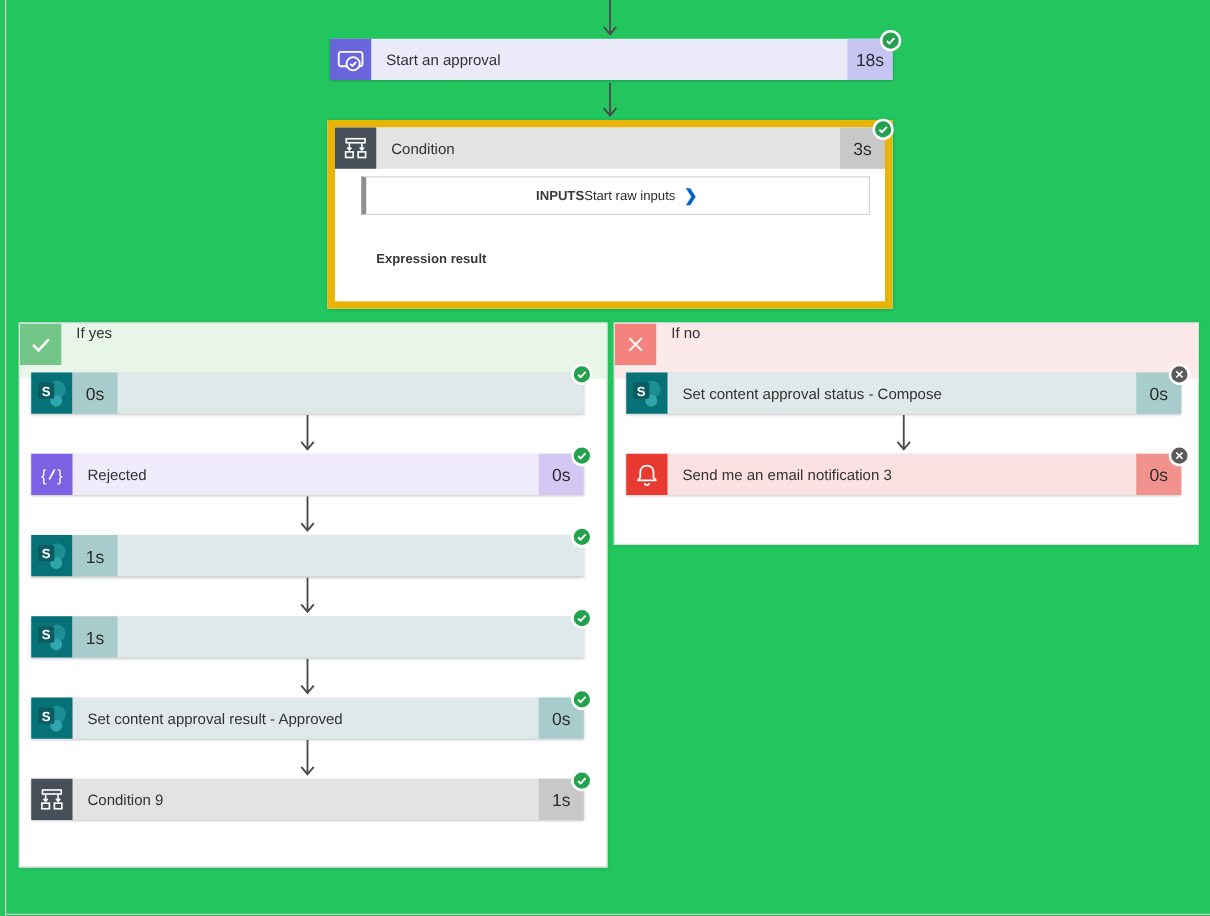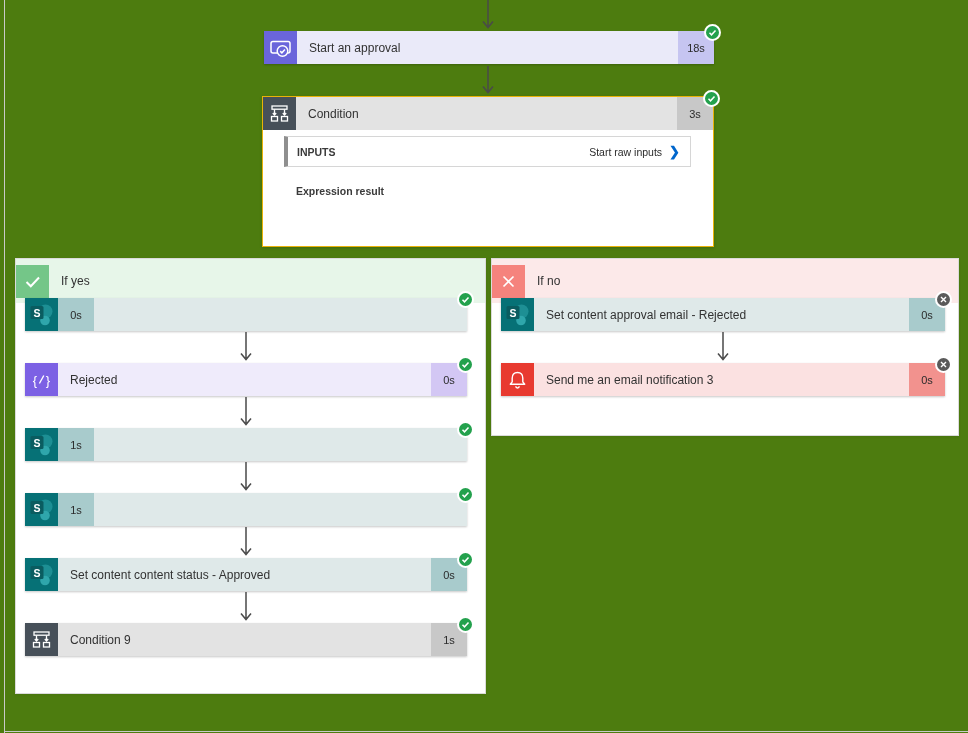--- a/index.html
+++ b/index.html
@@ -1,26 +1,26 @@
 <!DOCTYPE html>
 <html><head>
 <meta charset="utf-8">
 <style>
   html,body{margin:0;padding:0;background:#fff;}
-  #canvas{position:relative;width:968px;height:733px;background:#4d7c0f;overflow:hidden;
+  #canvas{position:relative;width:968px;height:733px;background:#22c55e;overflow:hidden;
           font-family:"Liberation Sans",sans-serif;color:#323232;}
   .vline{position:absolute;left:4px;top:0;width:1px;height:733px;background:#c9c9c9;}
   .hline{position:absolute;left:5px;top:731px;width:963px;height:1px;background:#c9c9c9;}
 
   
   .row33{display:flex;align-items:stretch;height:33px;}
   .aicon{flex:0 0 33px;width:33px;display:flex;align-items:center;justify-content:center;}
   .atitle{flex:1;display:flex;align-items:center;padding-left:12px;font-size:12px;color:#323232;
           white-space:nowrap;overflow:hidden;}
-  .adur{flex:0 0 36px;display:flex;align-items:center;justify-content:center;font-size:11px;color:#2b2b2b;}
+  .adur{flex:0 0 36px;display:flex;align-items:center;justify-content:center;font-size:14px;color:#2b2b2b;}
 
   .action{position:absolute;height:33px;box-shadow:0 1px 2px rgba(0,0,0,.22);cursor:pointer;}
 
   
   .th-appr{background:#EAEAF9;} .th-appr .aicon{background:#6A65DB;} .th-appr .adur{background:#C6C5F1;}
   .th-cond{background:#E3E3E3;} .th-cond .aicon{background:#475059;} .th-cond .adur{background:#C8C8C8;}
   .th-sp{background:#DFE9E9;}   .th-sp .aicon{background:#067176;}   .th-sp .adur{background:#A8CBCC;}
   .th-comp{background:#EFEBFB;} .th-comp .aicon{background:#7C61E4;} .th-comp .adur{background:#D3C7F4;}
   .th-bell{background:#FBE1E1;} .th-bell .aicon{background:#E83A30;} .th-bell .adur{background:#F2928E;}
 
@@ -28,37 +28,37 @@
   .badge{position:absolute;top:-7px;right:-7px;width:13px;height:13px;border-radius:50%;
          border:2px solid #fff;display:flex;align-items:center;justify-content:center;z-index:3;}
   .badge.ok{background:#23A14D;}
   .badge.skip{background:#5A5A5A;}
 
   
   .arrow{position:absolute;width:14px;pointer-events:none;}
 
   
   .cond-card{position:absolute;left:262px;top:96px;width:452px;height:151px;background:#fff;
-             border:1px solid #eab308;box-shadow:0 1px 3px rgba(0,0,0,.15);box-sizing:border-box;}
+             border:6px solid #eab308;box-shadow:0 1px 3px rgba(0,0,0,.15);box-sizing:border-box;}
   .cond-card .row33{width:100%;}
   .inputs-box{position:absolute;left:21px;top:39px;width:407px;height:31px;box-sizing:border-box;
               background:#fff;border:1px solid #D6D6D6;border-left:4px solid #8F8F8F;
-              display:flex;align-items:center;justify-content:space-between;padding:0 10px 0 9px;}
+              display:flex;align-items:center;justify-content:center;padding:0 10px 0 9px;}
   .inputs-label{font-size:10.5px;font-weight:bold;color:#3A3A3A;}
   .raw-link{display:flex;align-items:center;font-size:10.5px;color:#2b2b2b;cursor:pointer;}
   .raw-link .chev{color:#0066CC;font-size:13px;font-weight:bold;margin-left:7px;line-height:1;}
-  .expr-label{position:absolute;left:33px;top:88px;font-size:10.5px;font-weight:bold;color:#3A3A3A;}
+  .expr-label{position:absolute;left:33px;top:99px;font-size:10.5px;font-weight:bold;color:#3A3A3A;}
   .expr-input{position:absolute;left:33px;top:105px;width:386px;height:22px;box-sizing:border-box;
               border:1px solid #2E8AD8;display:flex;align-items:center;padding-left:8px;
               font-family:"DejaVu Sans Mono",monospace;font-size:12px;color:#2152C2;}
 
   
   .branch{position:absolute;background:#fff;border:1px solid #DBDBDB;box-shadow:0 1px 3px rgba(0,0,0,.07);
           box-sizing:border-box;}
-  .bheader{height:44px;display:flex;align-items:center;cursor:pointer;}
+  .bheader{height:44px;display:flex;align-items:flex-start;cursor:pointer;}
   .bicon{flex:0 0 33px;display:flex;align-items:center;justify-content:center;}
   .blabel{flex:1;display:flex;align-items:center;padding-left:12px;font-size:12px;color:#323232;}
   .bh-yes{background:#E7F6E9;} .bh-yes .bicon{background:#74C688;}
   .bh-no{background:#FCE9E9;}  .bh-no .bicon{background:#F5837D;}
 </style>
 </head>
 <body>
 
 <div id="canvas">
   <div class="vline"></div>
@@ -227,21 +227,21 @@
 
   <div class="action th-sp row33" style="left:25px;top:558px;width:442px;">
     <div class="aicon">
       <svg width="33" height="33" viewBox="0 0 33 33">
         <circle cx="20.5" cy="13.5" r="7" fill="#1D8F94"></circle>
           <circle cx="20" cy="22.5" r="4.8" fill="#2FA6AB"></circle>
         <rect x="5.5" y="8" width="13" height="13" rx="1.5" fill="#0A5C60"></rect>
         <text x="12" y="18.6" font-size="10.5" font-weight="bold" fill="#fff" text-anchor="middle">S</text>
       </svg>
     </div>
-    <div class="atitle">Set content content status - Approved</div>
+    <div class="atitle">Set content approval result - Approved</div>
     <div class="adur">0s</div>
     <div class="badge ok">
       <svg width="9" height="9">
           <path d="M1.5 4.8 l2 2 L7.5 2.5" fill="none" stroke="#fff" stroke-width="1.5"></path>
         </svg>
     </div>
   </div>
 
   <div class="arrow" style="left:239px;top:592px;">
     <svg width="14" height="29">
@@ -281,21 +281,21 @@
 
   <div class="action th-sp row33" style="left:501px;top:298px;width:444px;">
     <div class="aicon">
       <svg width="33" height="33" viewBox="0 0 33 33">
         <circle cx="20.5" cy="13.5" r="7" fill="#1D8F94"></circle>
           <circle cx="20" cy="22.5" r="4.8" fill="#2FA6AB"></circle>
         <rect x="5.5" y="8" width="13" height="13" rx="1.5" fill="#0A5C60"></rect>
         <text x="12" y="18.6" font-size="10.5" font-weight="bold" fill="#fff" text-anchor="middle">S</text>
       </svg>
     </div>
-    <div class="atitle">Set content approval email - Rejected</div>
+    <div class="atitle">Set content approval status - Compose</div>
     <div class="adur">0s</div>
     <div class="badge skip">
       <svg width="9" height="9">
           <path d="M2 2 l5 5 M7 2 l-5 5" stroke="#fff" stroke-width="1.4"></path>
         </svg>
     </div>
   </div>
 
   <div class="arrow" style="left:716px;top:332px;">
     <svg width="14" height="29">

